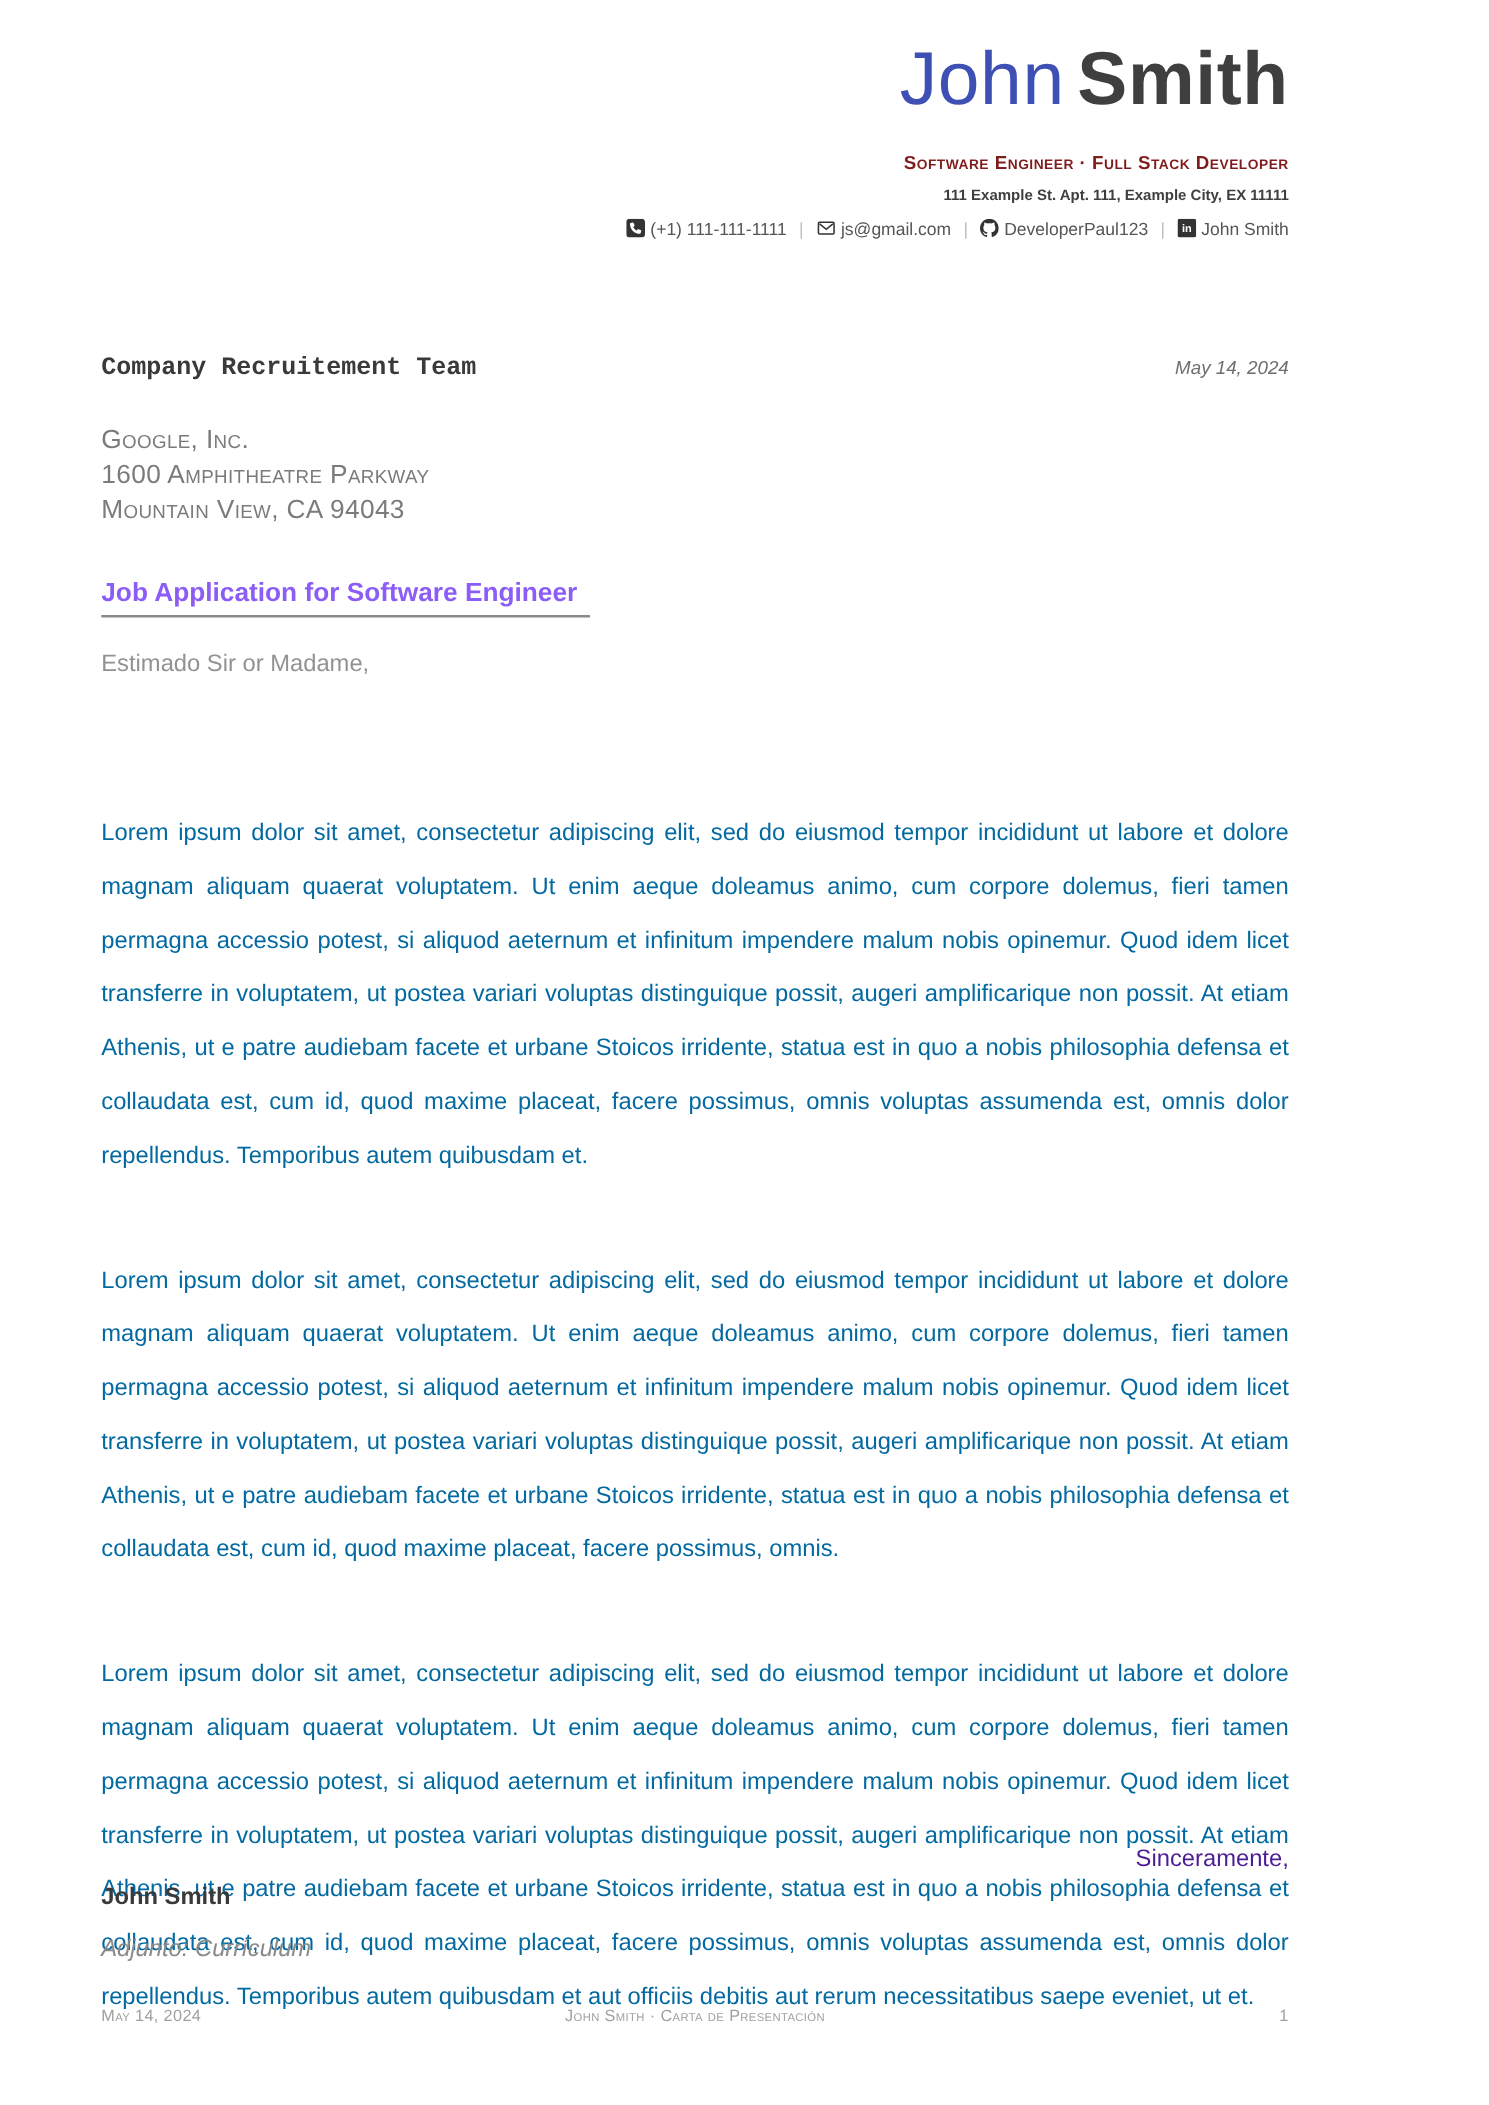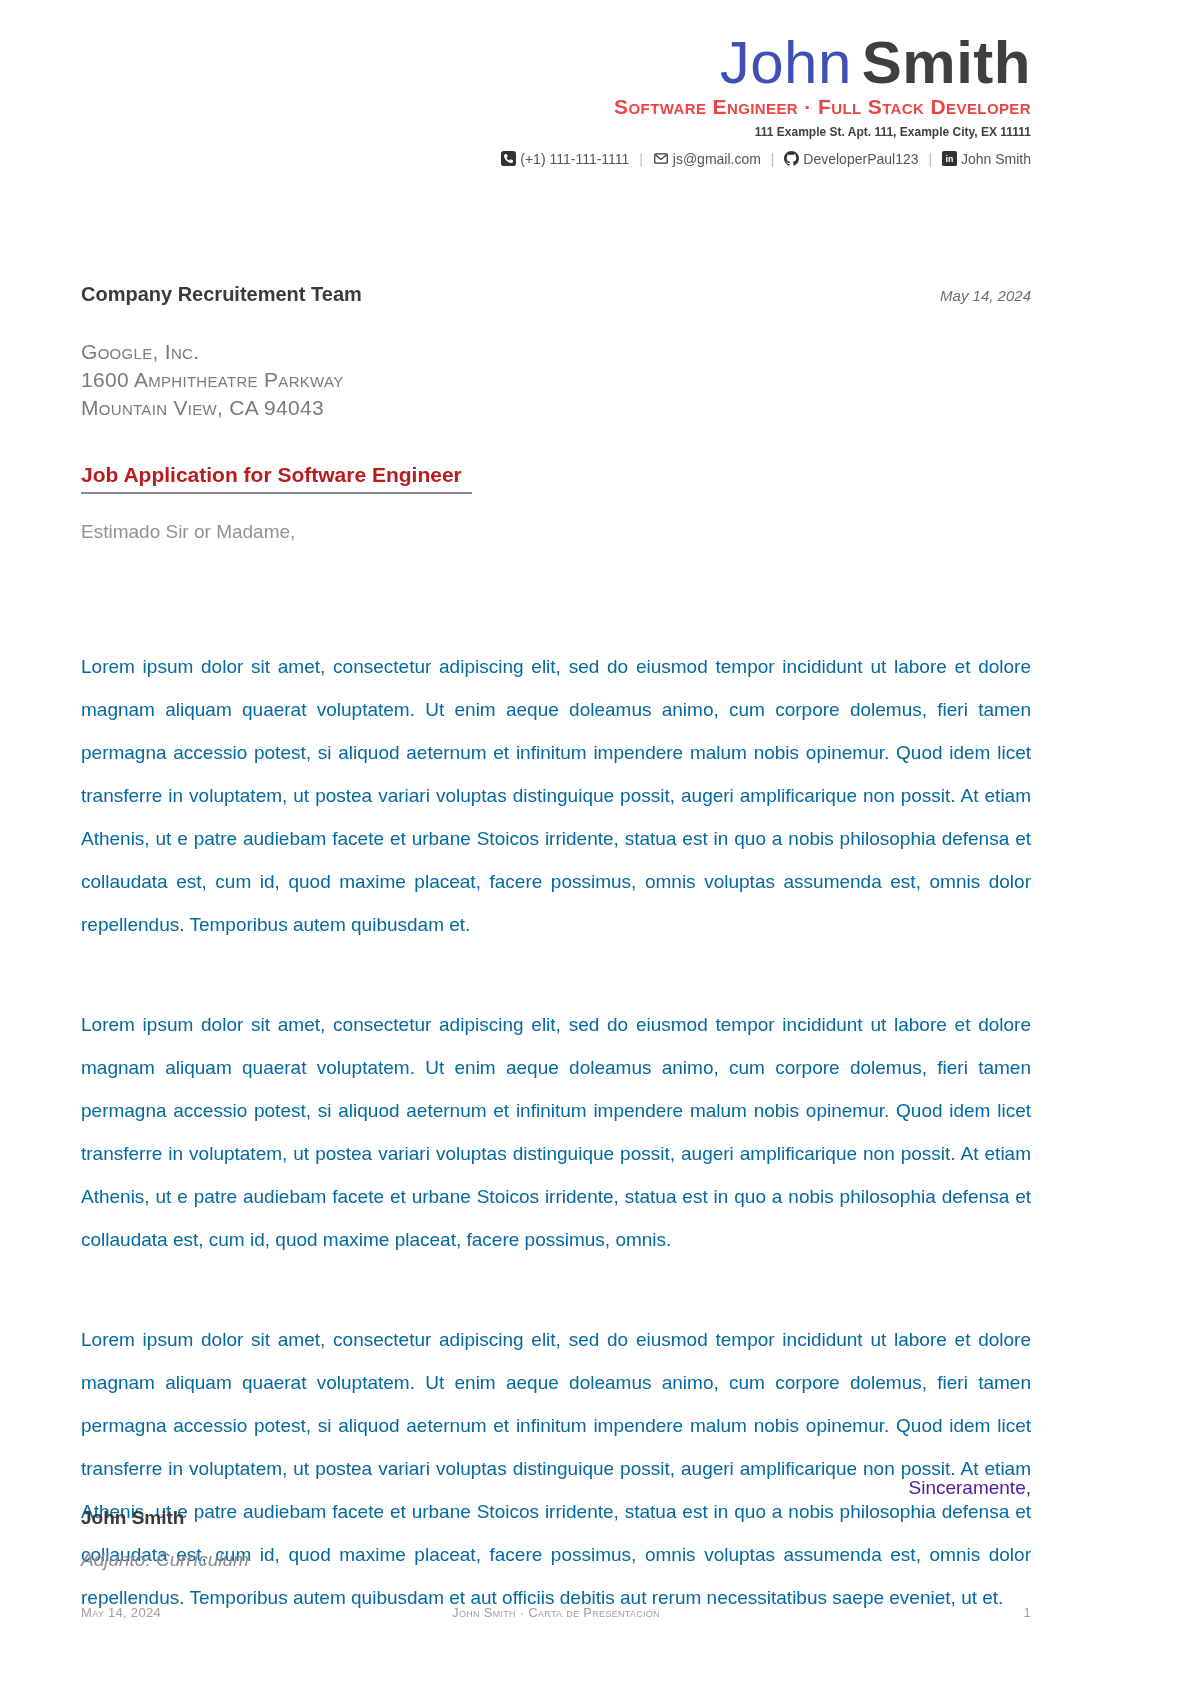--- a/index.html
+++ b/index.html
@@ -11,44 +11,44 @@
   }
   .page { position: relative; width: 1191px; height: 1436px; background: #fff; }
   .content { position: absolute; left: 81px; width: 950px; }
 
   
   .header { top: 30px; text-align: right; }
   .name-line { font-size: 60px; line-height: 66px; letter-spacing: 0.5px; }
   .name-first { color: #3E50B4; font-weight: 200; }
   .name-last  { color: #3F3F3F; font-weight: 700; margin-left: 10px; }
   .position-line {
-    margin-top: 0; font-size: 21px; line-height: 22px;
+    margin-top: 24px; font-size: 15px; line-height: 22px;
     font-variant: small-caps; letter-spacing: 0.4px;
-    color: #ef4444; font-weight: 600;
+    color: #7f1d1d; font-weight: 600;
   }
   .address-line { margin-top: 4px; font-size: 12px; line-height: 20px; color: #3F3F3F; font-weight: 700; }
   .contact-line { margin-top: 7px; font-size: 14px; line-height: 20px; color: #555555; }
   .contact-item { white-space: nowrap; }
   .contact-item .icon { display: inline-block; vertical-align: -2px; margin-right: 4px; }
   .contact-item svg { display: inline-block; }
   .sep { color: #bdbdbd; padding: 0 6px; font-weight: 300; }
 
   
   .recipient-row {
     top: 283px;
     display: flex; justify-content: space-between; align-items: baseline;
   }
-  .recipient-name { font-size: 20px; font-weight: 700; color: #3A3A3A; }
+  .recipient-name { font-size: 20px; font-weight: 700; color: #3A3A3A; font-family: Liberation Mono, monospace; }
   .letter-date { font-size: 15px; font-style: italic; color: #6E6E6E; }
   .company-block { top: 338px; font-size: 21px; line-height: 28px; color: #7B7B7B; font-variant: small-caps; letter-spacing: 0.3px; }
 
   
   .subject-block { top: 463px; }
   .subject {
-    display: inline-block; font-size: 21px; font-weight: 700; color: #b91c1c;
+    display: inline-block; font-size: 21px; font-weight: 700; color: #8b5cf6;
     padding: 0 10px 5px 0; border-bottom: 2px solid #8a8a8a;
   }
   .salutation { top: 521px; font-size: 19px; color: #929292; }
 
   
   .body-block { top: 645px; }
   .body-block p {
     font-size: 19px; line-height: 43px; color: #0369a1;
     text-align: justify; font-weight: 300;
   }

